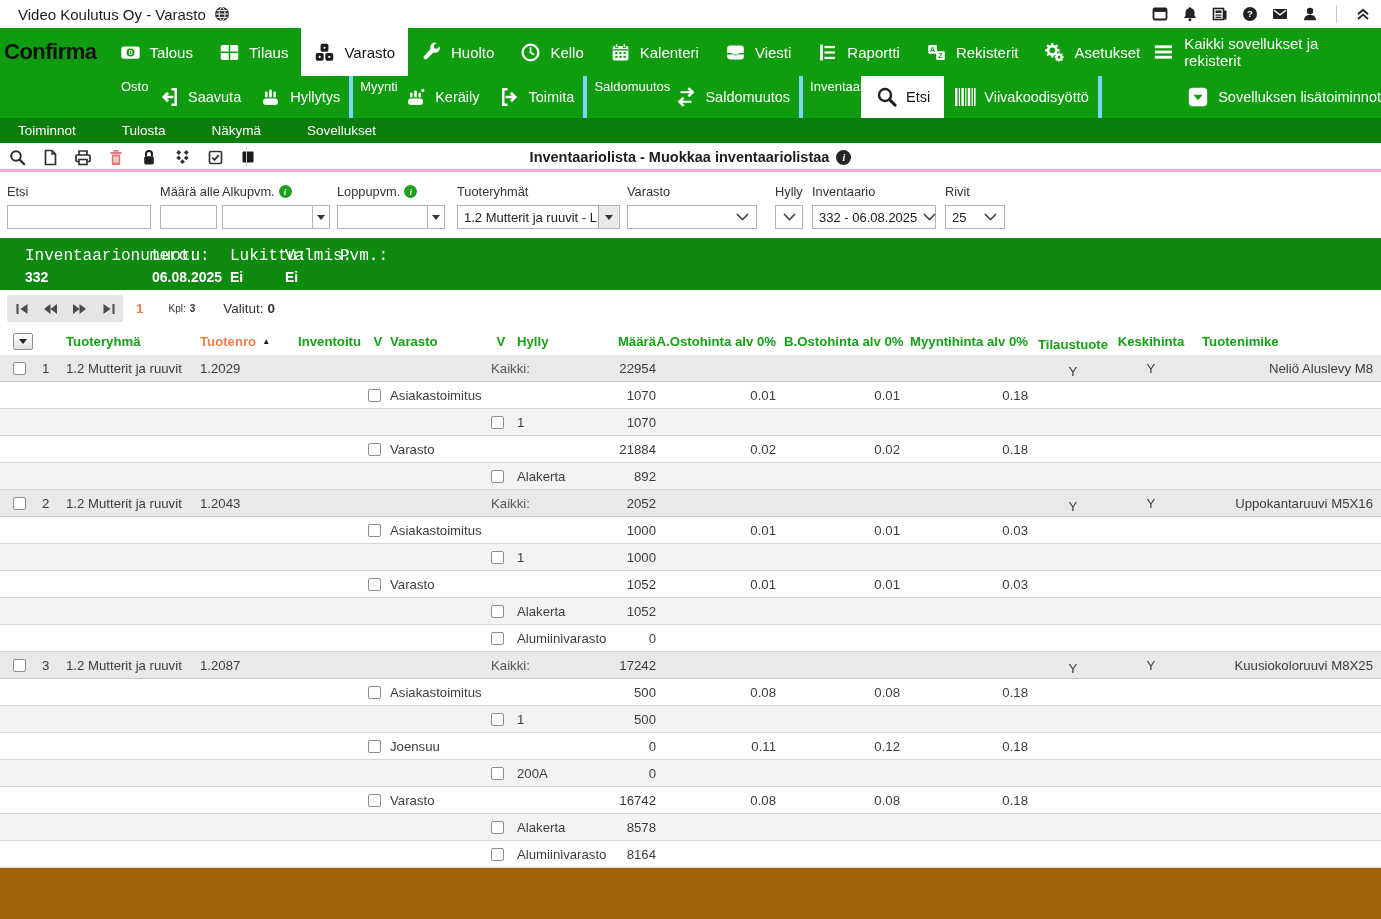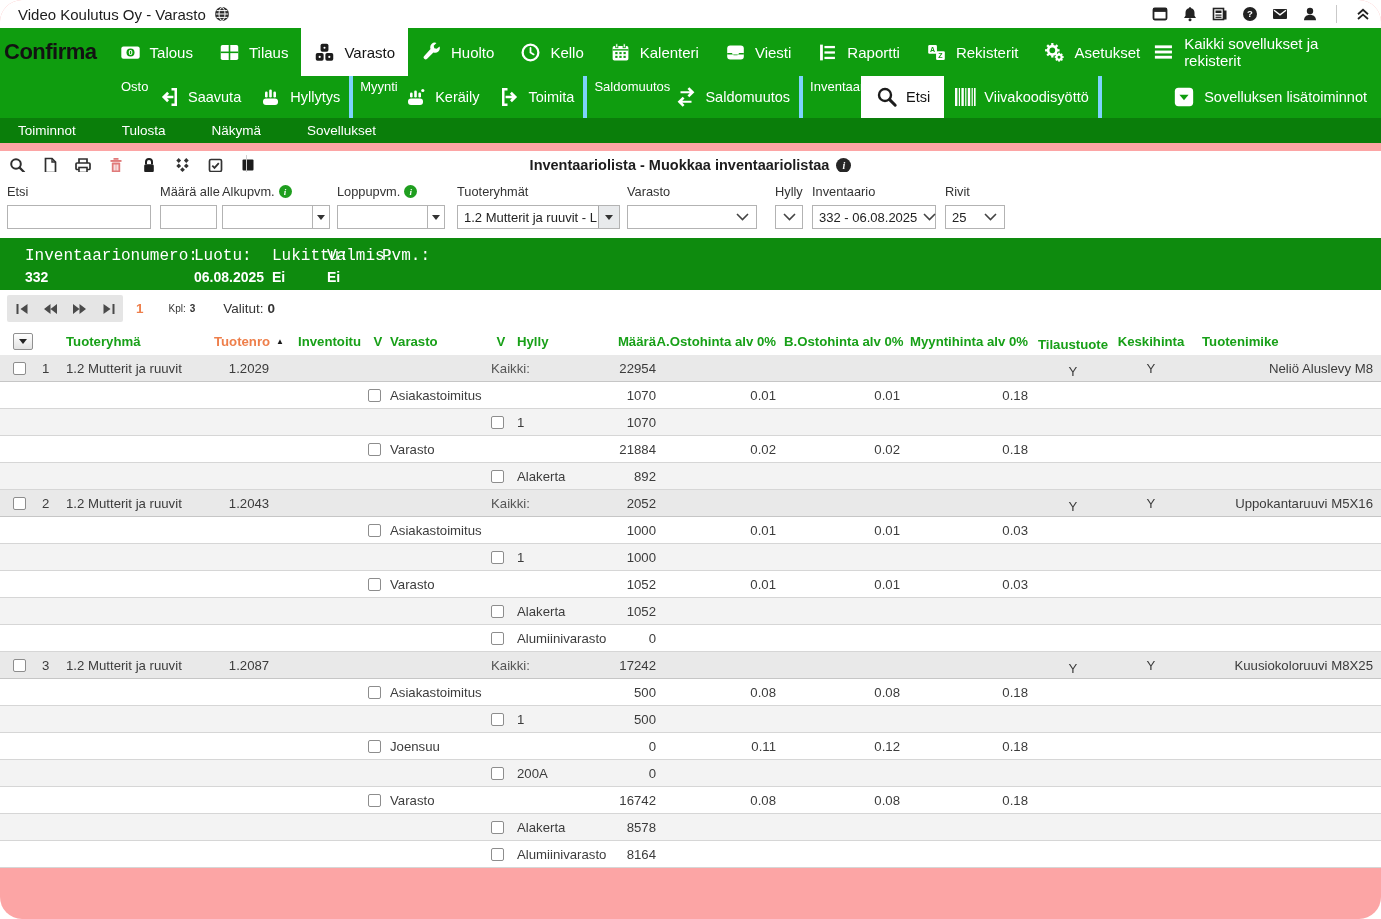--- a/index.html
+++ b/index.html
@@ -4,21 +4,21 @@
 <style>
   :root{
     --green:#0f9d0f;
     --green-dark:#0a7e0a;
     --green-band:#0e8b0e;
     --orange:#ee7f4b;
     --hdr-green:#18a018;
   }
   *{box-sizing:border-box;margin:0;padding:0;}
   body{background:#fff;font-family:"Liberation Sans",sans-serif;}
-  .app{position:relative;width:1381px;height:919px;background:#fca5a5;overflow:hidden;border-radius:22px;}
+  .app{position:relative;width:1381px;height:919px;background:#a16207;overflow:hidden;}
 
   
   .titlebar{position:absolute;top:0;left:0;right:0;height:28px;background:#fff;display:flex;align-items:center;padding:0 10px 0 18px;}
   .titlebar .tb-text{font-size:15px;color:#1c1c1c;}
   .tb-globe{margin-left:8px;}
   .tb-icons{margin-left:auto;display:flex;align-items:center;gap:14px;}
   .tb-divider{width:1px;height:18px;background:#c9c9c9;margin:0 4px;}
 
   
   .mainnav{position:absolute;top:28px;left:0;right:0;height:48px;background:var(--green);display:flex;align-items:stretch;}
@@ -28,29 +28,29 @@
   .nav-right{margin-left:auto;display:flex;align-items:center;gap:10px;color:#fff;font-size:15px;padding-right:12px;}
   .nico{width:21px;height:21px;flex:0 0 auto;}
 
   
   .subnav{position:absolute;top:76px;left:0;right:0;height:42px;background:var(--green);display:flex;padding-left:114px;}
   .sn-group{position:relative;border-right:4px solid #7dd3fc;display:flex;}
   .sn-glabel{position:absolute;top:3px;left:7px;font-size:13px;color:#fff;white-space:nowrap;}
   .sn-items{display:flex;align-items:center;height:42px;}
   .sn-item{display:flex;align-items:center;gap:7px;color:#fff;font-size:14.5px;padding:0 9px;height:42px;white-space:nowrap;}
   .sn-item.active{background:#fff;color:#141414;padding:0 14px;}
-  .sn-right{margin-left:auto;display:flex;align-items:center;gap:9px;color:#fff;font-size:14.5px;padding-right:14px;}
+  .sn-right{margin-left:auto;display:flex;align-items:center;gap:9px;color:#fff;font-size:14.5px;}
   .snico{width:24px;height:24px;flex:0 0 auto;}
 
   
   .menubar{position:absolute;top:118px;left:0;right:0;height:25px;background:var(--green-dark);display:flex;align-items:center;gap:46px;padding-left:18px;}
   .mb-item{color:#fff;font-size:13.5px;}
 
   
-  .toolbar{position:absolute;top:143px;left:0;right:0;height:29px;background:#fff;border-bottom:5px solid #f9a8d4;margin-top:8px;}
+  .toolbar{position:absolute;top:143px;left:0;right:0;height:29px;background:#fff;border-bottom:3px solid #f9a8d4;}
   .tl-icons{position:absolute;left:8px;top:0;height:28px;display:flex;align-items:center;gap:15px;}
   .tl-btn{width:18px;height:18px;display:flex;align-items:center;justify-content:center;}
   .tl-div{position:absolute;left:246px;top:4px;width:1px;height:20px;background:#cfcfcf;}
   .tb-title{position:absolute;left:0;right:0;top:0;height:28px;display:flex;align-items:center;justify-content:center;gap:7px;font-size:14.5px;font-weight:bold;color:#1d1d1d;}
   .info-dot{width:15px;height:15px;border-radius:50%;background:#262626;color:#fff;font-size:10px;font-weight:bold;display:flex;align-items:center;justify-content:center;font-family:"Liberation Serif",serif;font-style:italic;}
   .info-dot.green{background:#1f9e1f;width:13px;height:13px;font-size:9px;}
 
   
   .filters{position:absolute;top:172px;left:0;right:0;height:66px;background:#fff;}
   .ff{position:absolute;top:12px;}
@@ -63,21 +63,21 @@
   .sel-gray .selval{font-size:13px;color:#222;padding:0 6px;white-space:nowrap;overflow:hidden;flex:1;}
   .sel-gray .combo-btn{background:#e8eaec;border-left:1px solid #a8a8a8;}
   .chev-sel .selval{font-size:13px;color:#222;padding:0 6px;flex:1;white-space:nowrap;}
   .chev{margin-right:7px;flex:0 0 auto;}
 
   
   .band{position:absolute;top:238px;left:0;right:0;height:52px;background:var(--green-band);display:flex;padding-left:25px;color:#fff;}
   .bf{display:flex;flex-direction:column;padding-top:9px;}
   .bf .bl{font-size:16px;font-family:Liberation Mono, monospace;}
   .bf .bv{font-size:14px;font-weight:bold;margin-top:4px;}
-  .bf1{width:127px;}.bf2{width:78px;margin-left:42px;}.bf3{width:55px;}.bf4{width:55px;}.bf5{width:60px;}
+  .bf1{width:127px;}.bf2{width:78px;}.bf3{width:55px;}.bf4{width:55px;}.bf5{width:60px;}
 
   
   .pager{position:absolute;top:290px;left:0;right:0;height:37px;background:#fff;display:flex;align-items:center;}
   .pg-box{margin-left:7px;width:116px;height:27px;background:#e5e5e5;border-radius:2px;display:flex;align-items:center;justify-content:space-around;}
   .pg-btn{width:24px;height:24px;display:flex;align-items:center;justify-content:center;}
   .pg-page{margin-left:13px;color:var(--orange);font-weight:bold;font-size:13.5px;}
   .pg-kpl{margin-left:25px;font-size:10px;color:#333;}
   .pg-val{margin-left:28px;font-size:13.5px;color:#333;}
   .pg-kpl b,.pg-val b{margin-left:4px;}
 
@@ -89,21 +89,21 @@
   .bg-w{background:#fff;}
   .bg-alt{background:#f3f3f3;}
   .bg-g{background:#e9e9e9;border-bottom-color:#c6c6c6;}
   .th{font-size:13.2px;font-weight:bold;color:var(--hdr-green);white-space:nowrap;}
   .th.or{color:var(--orange);}
   .sort-asc{font-size:8px;color:#1a1a1a;margin-left:6px;vertical-align:2px;}
   .cell{white-space:nowrap;overflow:hidden;}
   .c-sel{grid-column:1;padding-left:7px;}
   .c-num{grid-column:2;padding-left:6px;}
   .c-grp{grid-column:3;padding-left:6px;}
-  .c-code{grid-column:4;text-align:center;}
+  .c-code{grid-column:4;}
   .c-inv{grid-column:5;}
   .c-v1{grid-column:6;}
   .c-var{grid-column:7;padding-left:2px;}
   .c-var-span{grid-column:7/10;padding-left:2px;}
   .c-v2{grid-column:8;}
   .c-kaikki{grid-column:8/10;color:#555;}
   .c-hylly{grid-column:9;padding-left:6px;}
   .c-maara{grid-column:10;text-align:right;}
   .c-a{grid-column:11;text-align:right;padding-right:8px;}
   .c-b{grid-column:12;text-align:right;padding-right:8px;}

